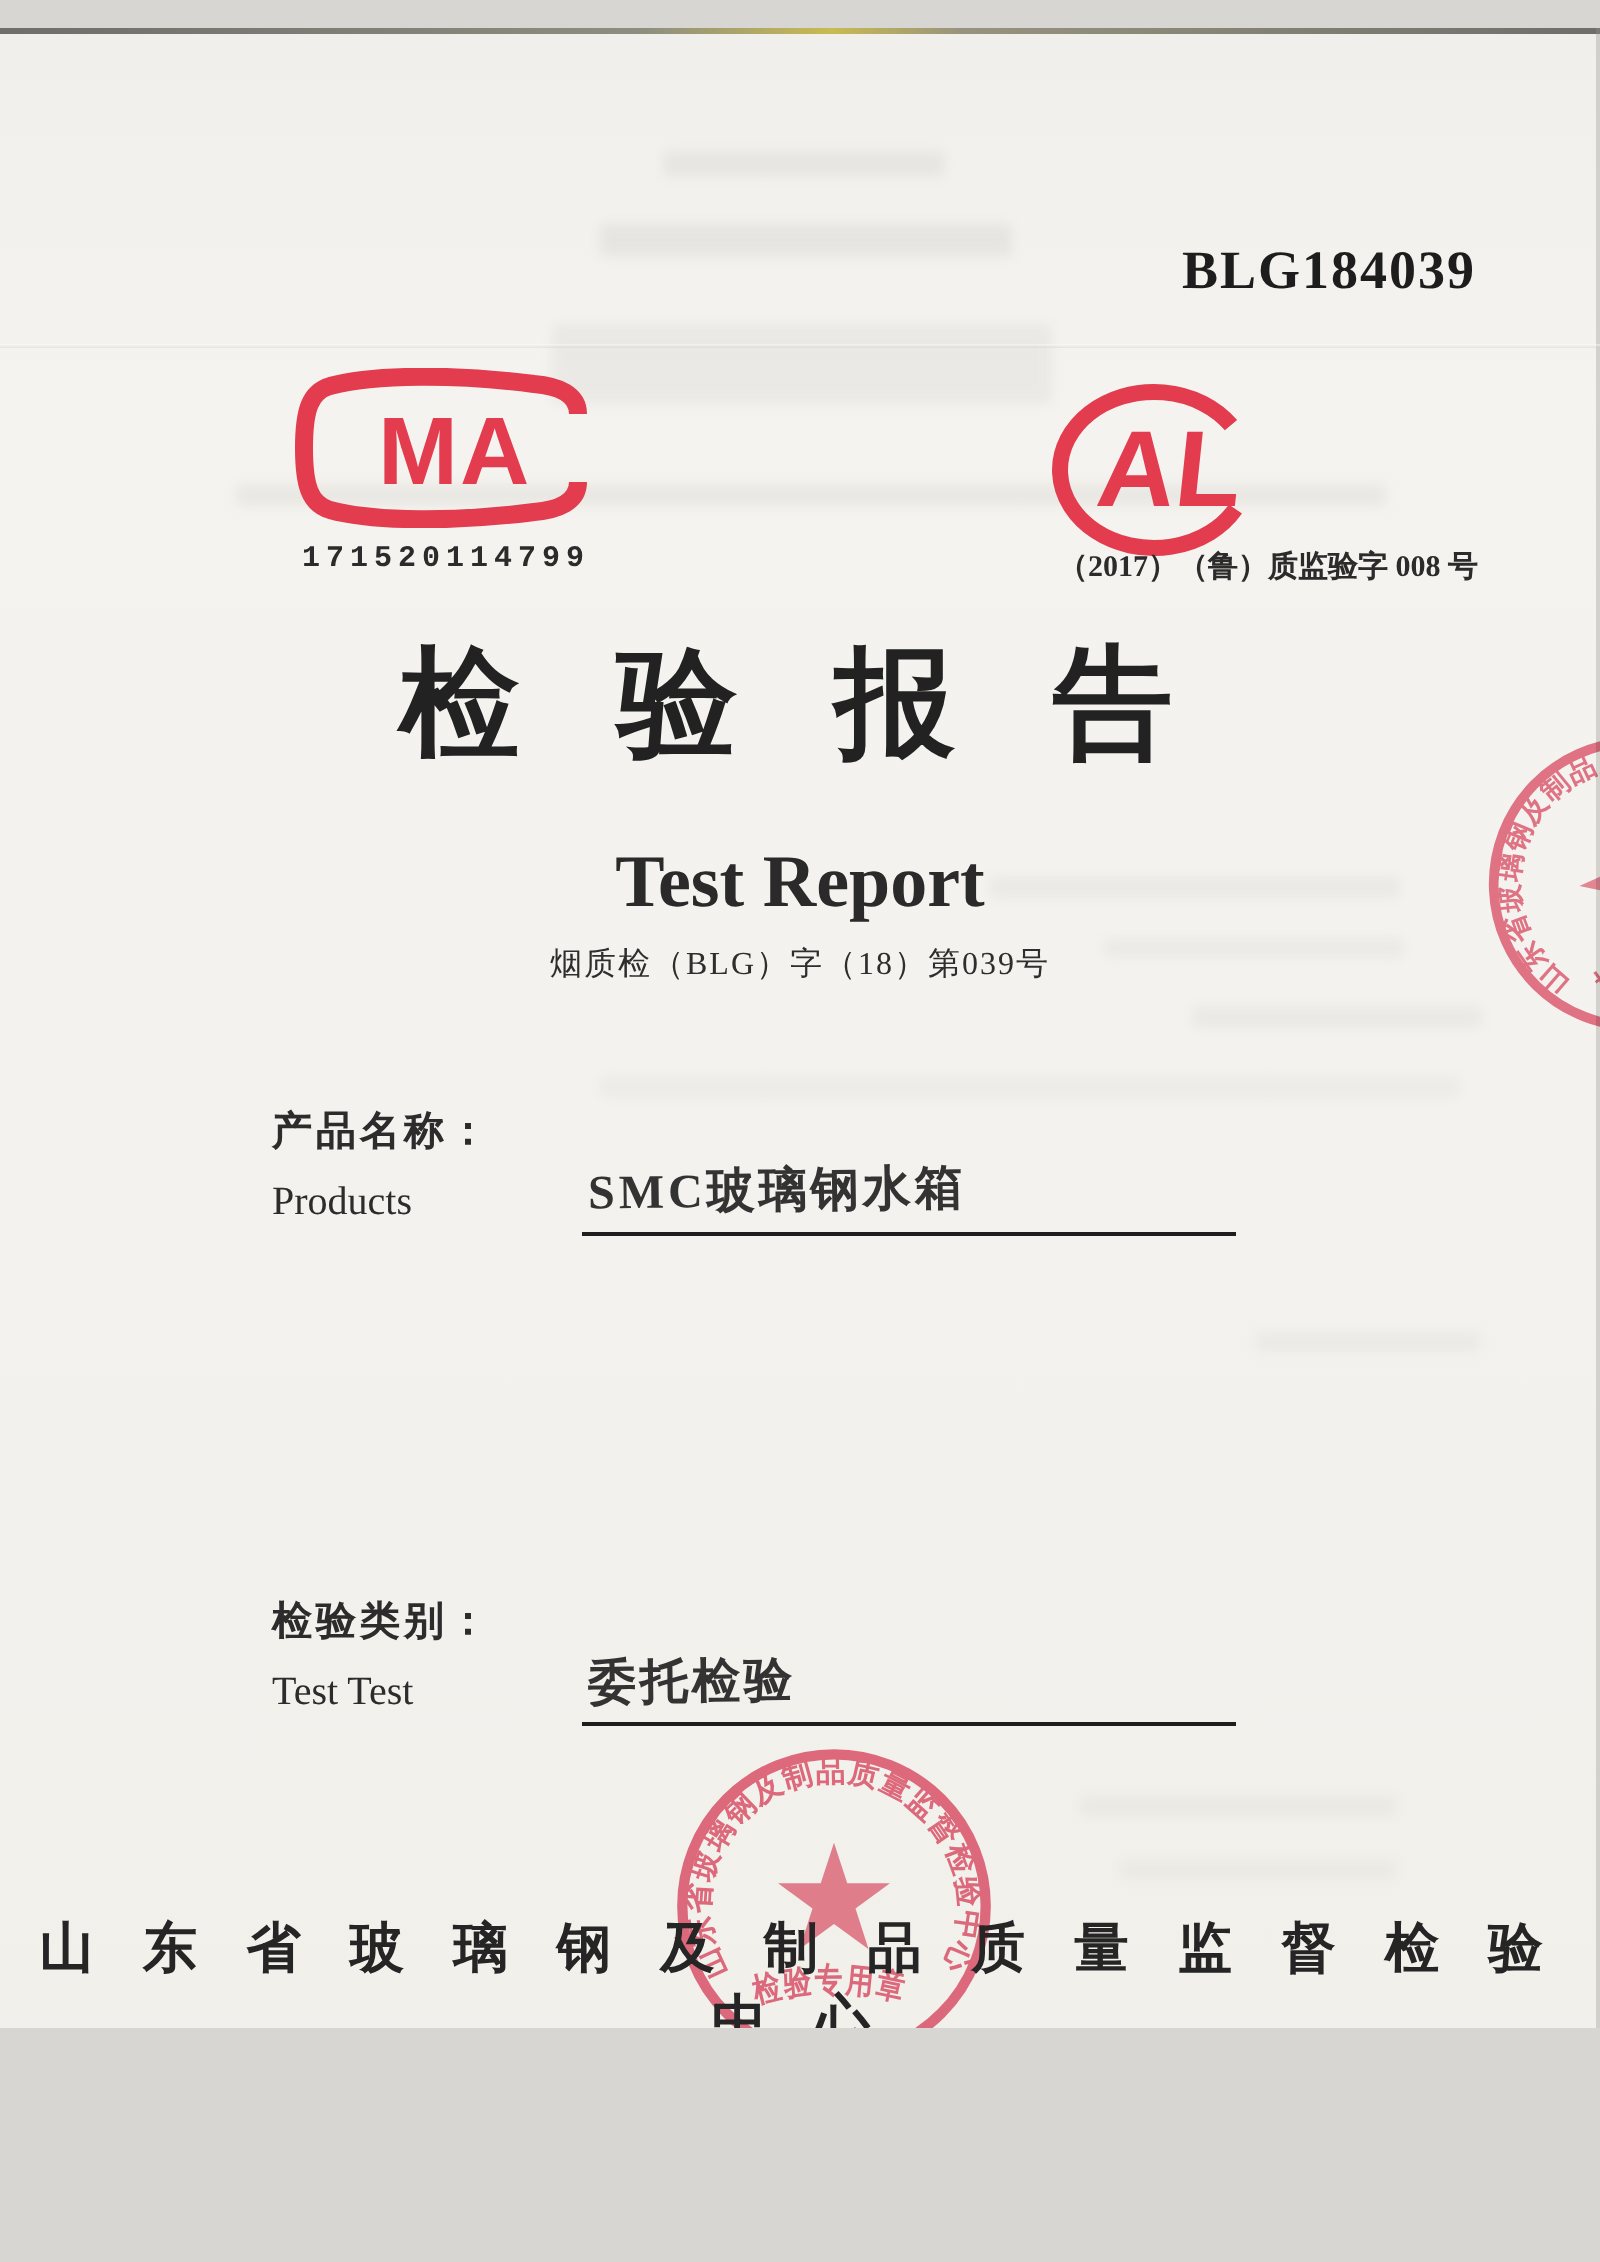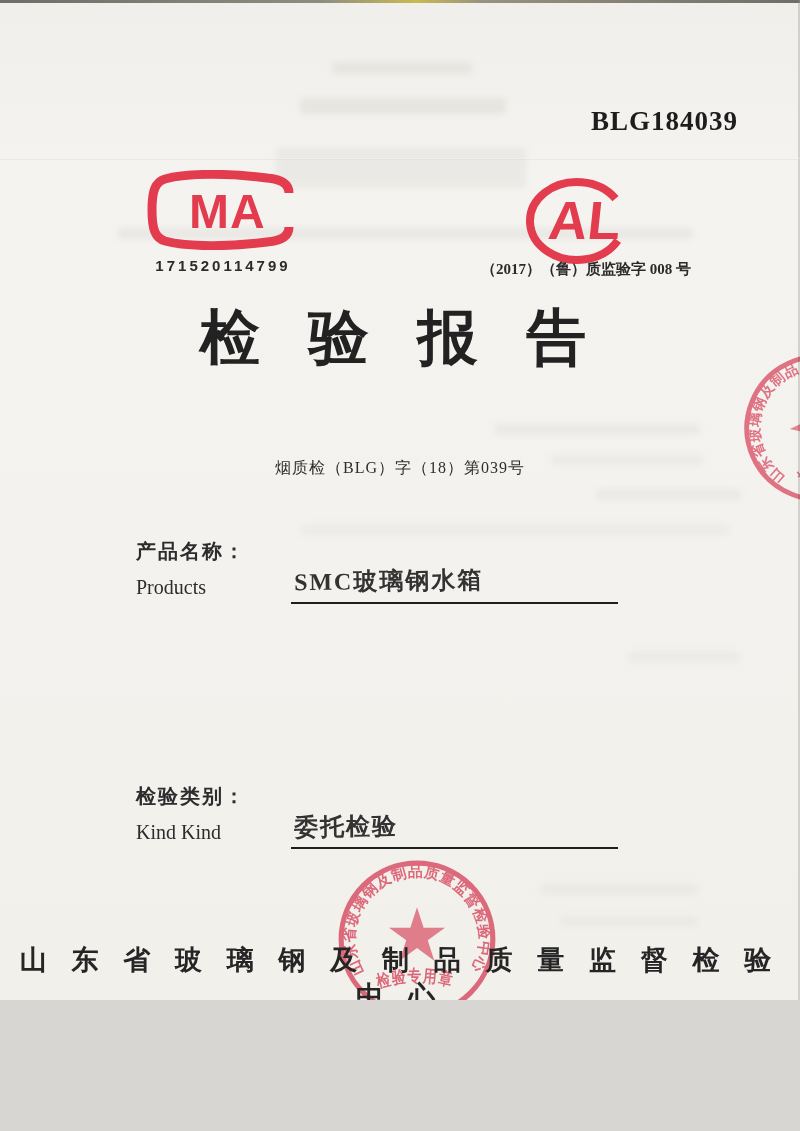--- a/index.html
+++ b/index.html
@@ -1,19 +1,19 @@
 <!DOCTYPE html>
 <html><head>
 <meta charset="utf-8">
 <style>
   html,body{margin:0;padding:0;background:#d8d6d2;}
   .page{
     position:relative;
     width:800px;height:1000px;
-    margin:0 auto;
+    margin:14px auto;
     overflow:hidden;
     background:linear-gradient(180deg,#f1efeb 0%,#f5f3ef 18%,#f4f2ee 55%,#f2f0eb 100%);
     font-family:"Liberation Serif","DejaVu Serif",serif;
     color:#262626;
   }
   .top-edge{
     position:absolute;top:0;left:0;width:100%;height:3px;
     background:linear-gradient(90deg,#6e6e6a 0%,#8d8d80 40%,#c9ba52 52%,#98937e 60%,#6e6e6a 100%);
   }
   .right-edge{
@@ -42,32 +42,32 @@
   }
 
   .cma-block{position:absolute;left:147px;top:170px;width:152px;text-align:center;}
   .cma-svg{width:150px;height:80px;display:block;}
   .red-stroke{fill:none;stroke:#e23c4e;stroke-width:9;stroke-linecap:butt;}
   .cma-letters{
     font-family:"Liberation Sans","DejaVu Sans",sans-serif;
     font-size:48px;font-weight:bold;fill:#e23c4e;letter-spacing:1px;
   }
   .cma-num{
-    margin-top:7px;font-family:Liberation Sans, sans-serif;
+    margin-top:7px;font-family:Liberation Mono, monospace;
     font-size:15px;font-weight:bold;letter-spacing:3px;color:#2b2b2b;
   }
 
   .cal-svg{position:absolute;left:525px;top:176px;width:110px;height:90px;}
   .cal-letters{
     font-family:"Liberation Sans","DejaVu Sans",sans-serif;
     font-size:54px;font-weight:bold;fill:#e23c4e;
     transform:skewX(-6deg);transform-origin:center;
   }
   .cal-caption{
-    position:absolute;left:468px;top:260px;width:236px;text-align:center;
+    position:absolute;left:516px;top:260px;width:236px;text-align:center;
     font-size:15px;font-weight:bold;color:#2b2b2b;
   }
 
   .title-cn{
     position:absolute;left:0;top:298px;width:100%;margin:0;text-align:center;
     font-family:"DejaVu Sans","Liberation Sans",sans-serif;
     font-size:60px;font-weight:bold;letter-spacing:14px;color:#222;
   }
   .title-en{
     position:absolute;left:0;top:406px;width:100%;text-align:center;
@@ -143,36 +143,37 @@
     <div class="cma-num">171520114799</div>
   </div>
 
   <svg class="cal-svg" viewBox="0 0 110 88">
     <path class="red-stroke" style="stroke-width:8" d="M 90.5 21.6 A 47 39 0 1 0 92.7 63.5"></path>
     <text x="24" y="62" class="cal-letters">AL</text>
   </svg>
   <div class="cal-caption">（2017）（鲁）质监验字 008 号</div>
 
   <h1 class="title-cn">检 验 报 告</h1>
+  <div class="title-en">Test Report</div>
   <div class="report-no">烟质检（BLG）字（18）第039号</div>
 
   <div class="fields">
 
     <div class="field-row row-1">
       <div class="lbl-cn">产品名称：</div>
       <div class="lbl-en">Products</div>
       <div class="field-value">SMC玻璃钢水箱</div>
       <div class="field-underline"></div>
     </div>
 
 
 
     <div class="field-row row-4">
       <div class="lbl-cn">检验类别：</div>
-      <div class="lbl-en">Kind Kind</div>
+      <div class="lbl-en">Test Test</div>
       <div class="field-value">委托检验</div>
       <div class="field-underline"></div>
     </div>
 
   </div>
 
   <svg class="stamp-main" viewBox="0 0 220 220">
     <defs>
       <path id="ring-arc-1" d="M 37.9 155 A 85 85 0 1 1 182.1 155"></path>
       <path id="bottom-arc-1" d="M 57 176 Q 110 160 163 176"></path>

